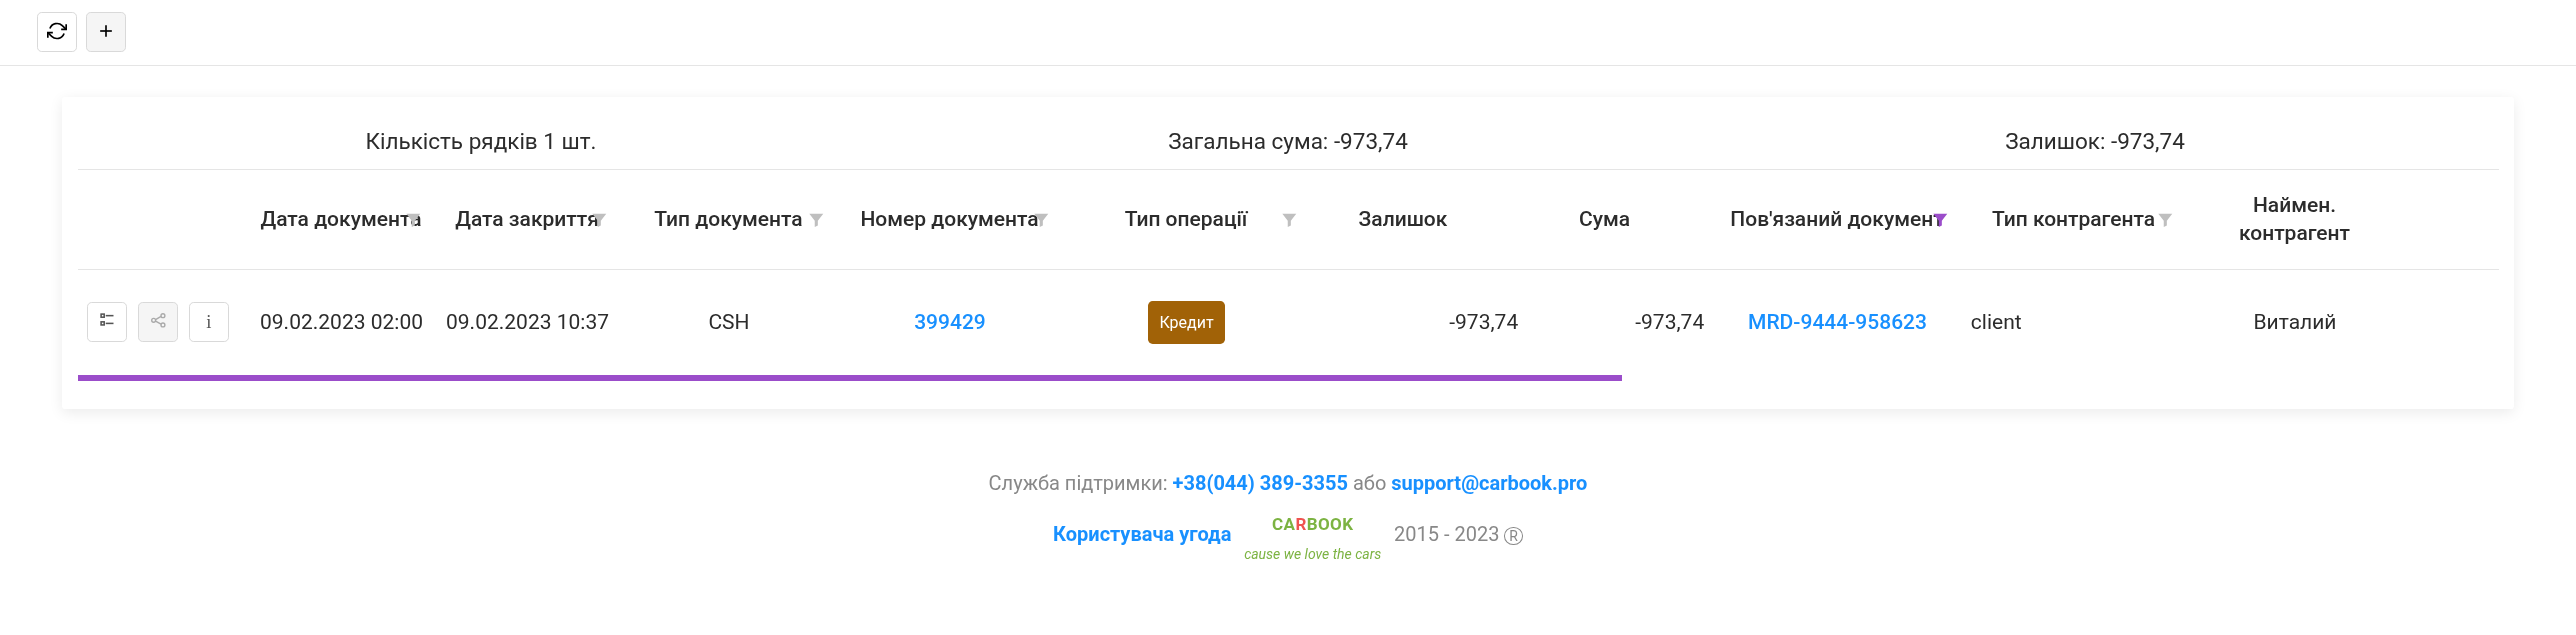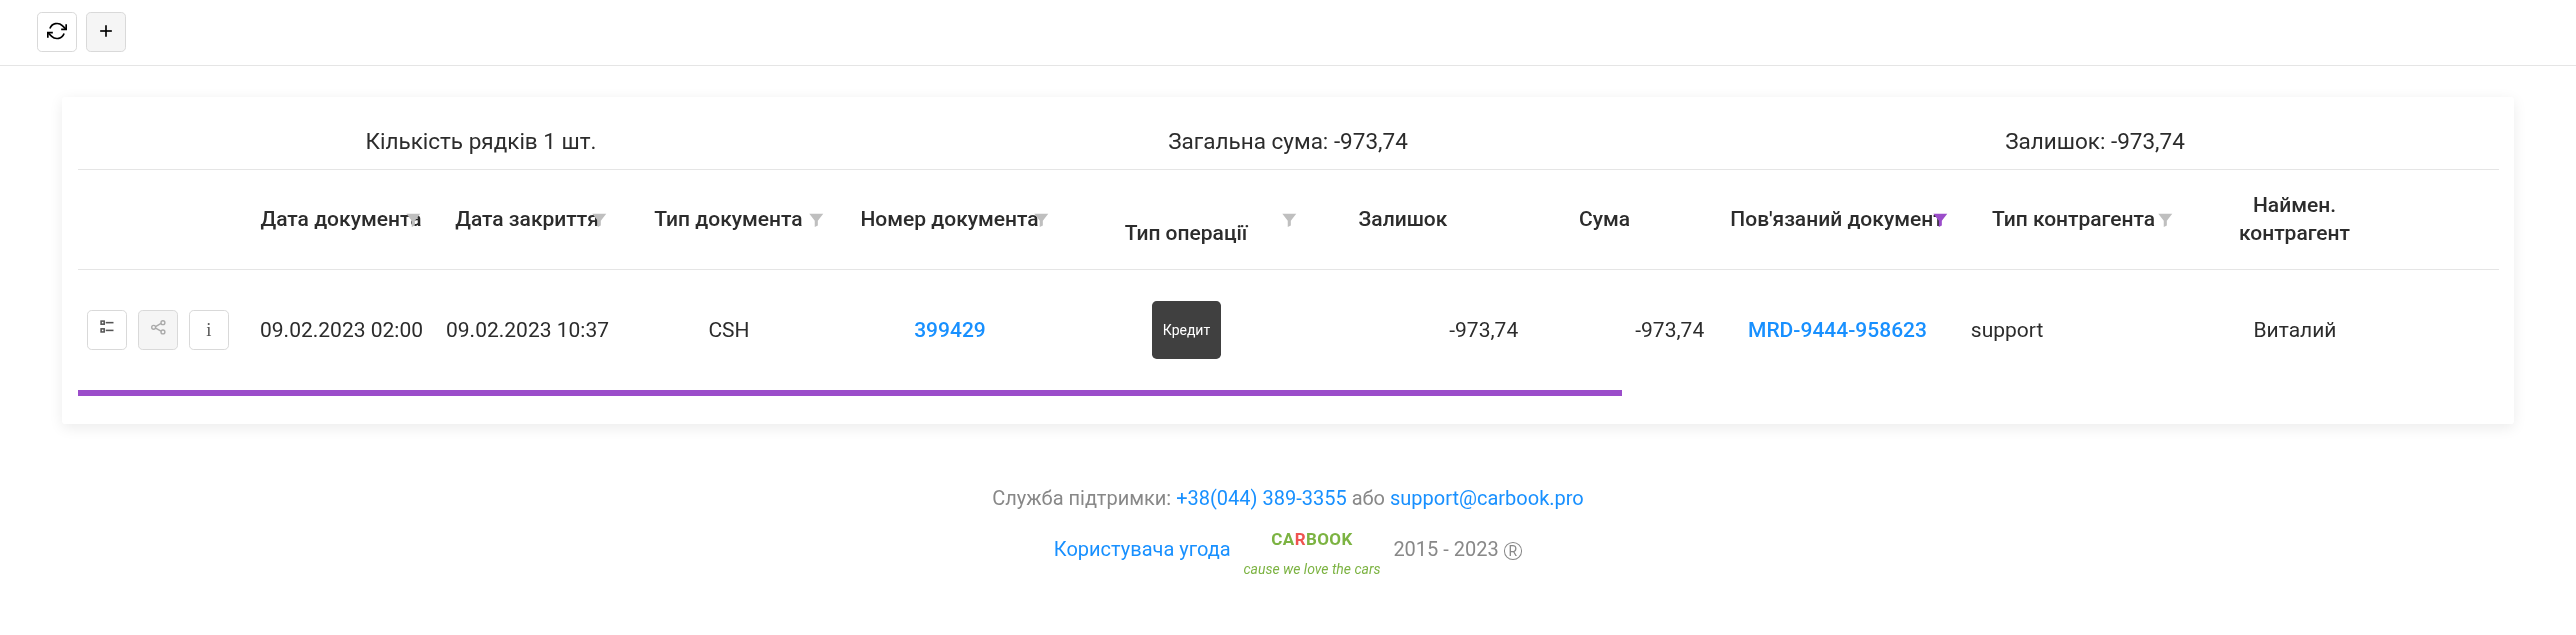--- a/index.html
+++ b/index.html
@@ -145,55 +145,55 @@
       color: #aaa;
     }
     .action-btn svg { width: 18.6px; height: 18.6px; }
 
     .link {
       color: #1890ff;
       cursor: pointer;
       font-weight: 500;
     }
     .badge-credit {
-      background: #404040;
+      background: #a16207;
       color: #fff;
-      padding: 21px 11px;
+      padding: 12px 11px;
       border-radius: 4.7px;
-      font-size: 14px;
+      font-size: 16px;
     }
 
     .progress-bar {
       height: 6.2px;
       background: #9b4dca;
       width: 63%;
       margin-left: 15.5px;
     }
 
     
     .col-actions  { width: 171px; }
     .col-docdate  { width: 186px; }
     .col-closedate{ width: 186px; }
     .col-doctype  { width: 217px; }
     .col-docnum   { width: 225px; }
-    .col-optype   { width: 248px; align-items: flex-end; }
+    .col-optype   { width: 248px; }
     .col-sum      { width: 217px; }
     .col-balance  { width: 186px; }
     .col-reldoc   { width: 248px; }
     .col-catype   { width: 225px; }
     .col-caname   { width: 217px; }
 
     .footer {
       text-align: center;
       margin: 54px 0 31px 0;
       font-size: 20px;
       color: #888;
       line-height: 2;
     }
-    .footer a { color: #1890ff; text-decoration: none; }
+    .footer a { color: #1890ff; text-decoration: none; font-weight: bold; }
     .brand {
       display: inline-block;
       margin: 0 7.8px;
       vertical-align: middle;
     }
     .brand-main { color: #7cb342; font-weight: bold; font-size: 17px; letter-spacing: 0.4px; }
     .brand-main .r { color: #ef5350; }
     .brand-sub { color: #7cb342; font-style: italic; font-size: 14px; display: block; margin-top: -3.1px; }
     .circled-r { border: 0.8px solid #888; border-radius: 50%; font-size: 14px; padding: 0.8px 3.9px; display: inline-block; line-height: 1; }
   </style>
@@ -320,21 +320,21 @@
           <span class="link">399429</span>
         </div>
         <div class="td col-optype">
           <span class="badge-credit">Кредит</span>
         </div>
         <div class="td col-sum right">-973,74</div>
         <div class="td col-balance right">-973,74</div>
         <div class="td col-reldoc">
           <span class="link">MRD-9444-958623</span>
         </div>
-        <div class="td col-catype left">support</div>
+        <div class="td col-catype left">client</div>
         <div class="td col-caname">Виталий</div>
       </div>
     </div>
   </div>
   <div class="progress-bar"></div>
 </div>
 
 <div class="footer">
   <div>
     <span>Служба підтримки: </span>

